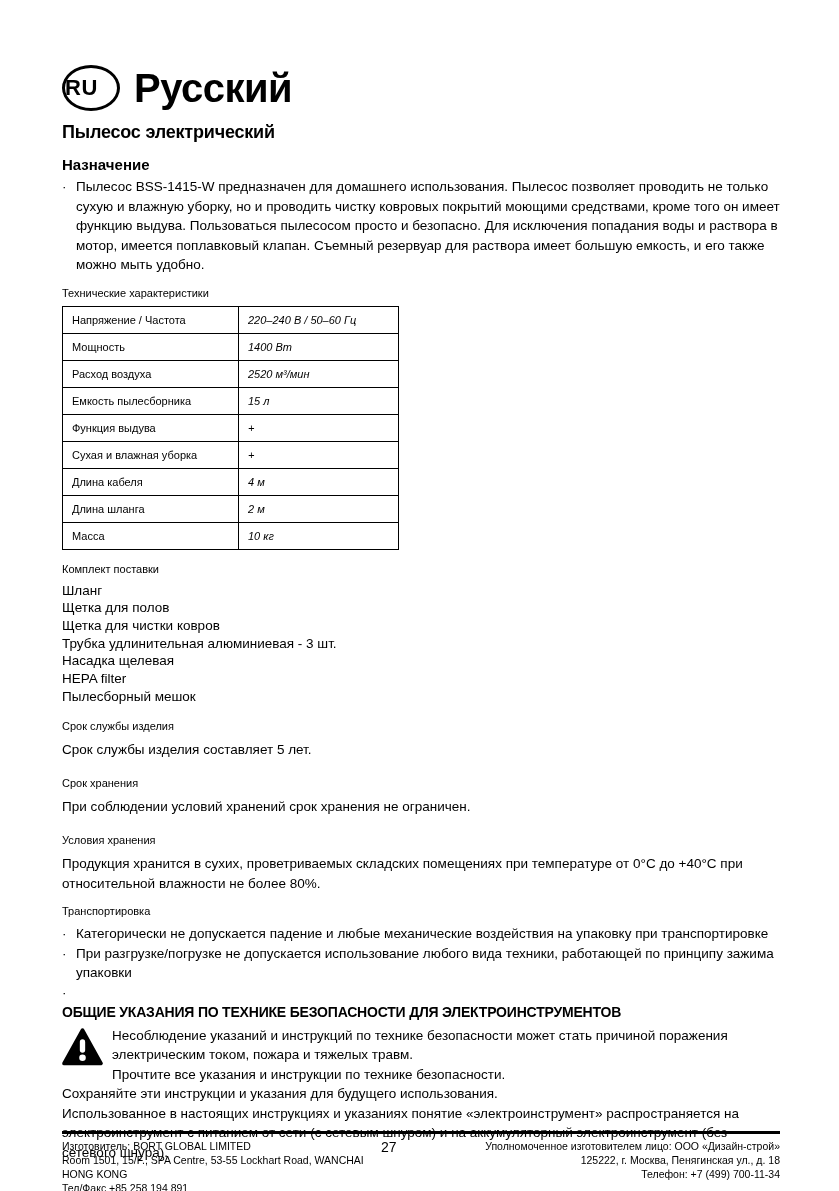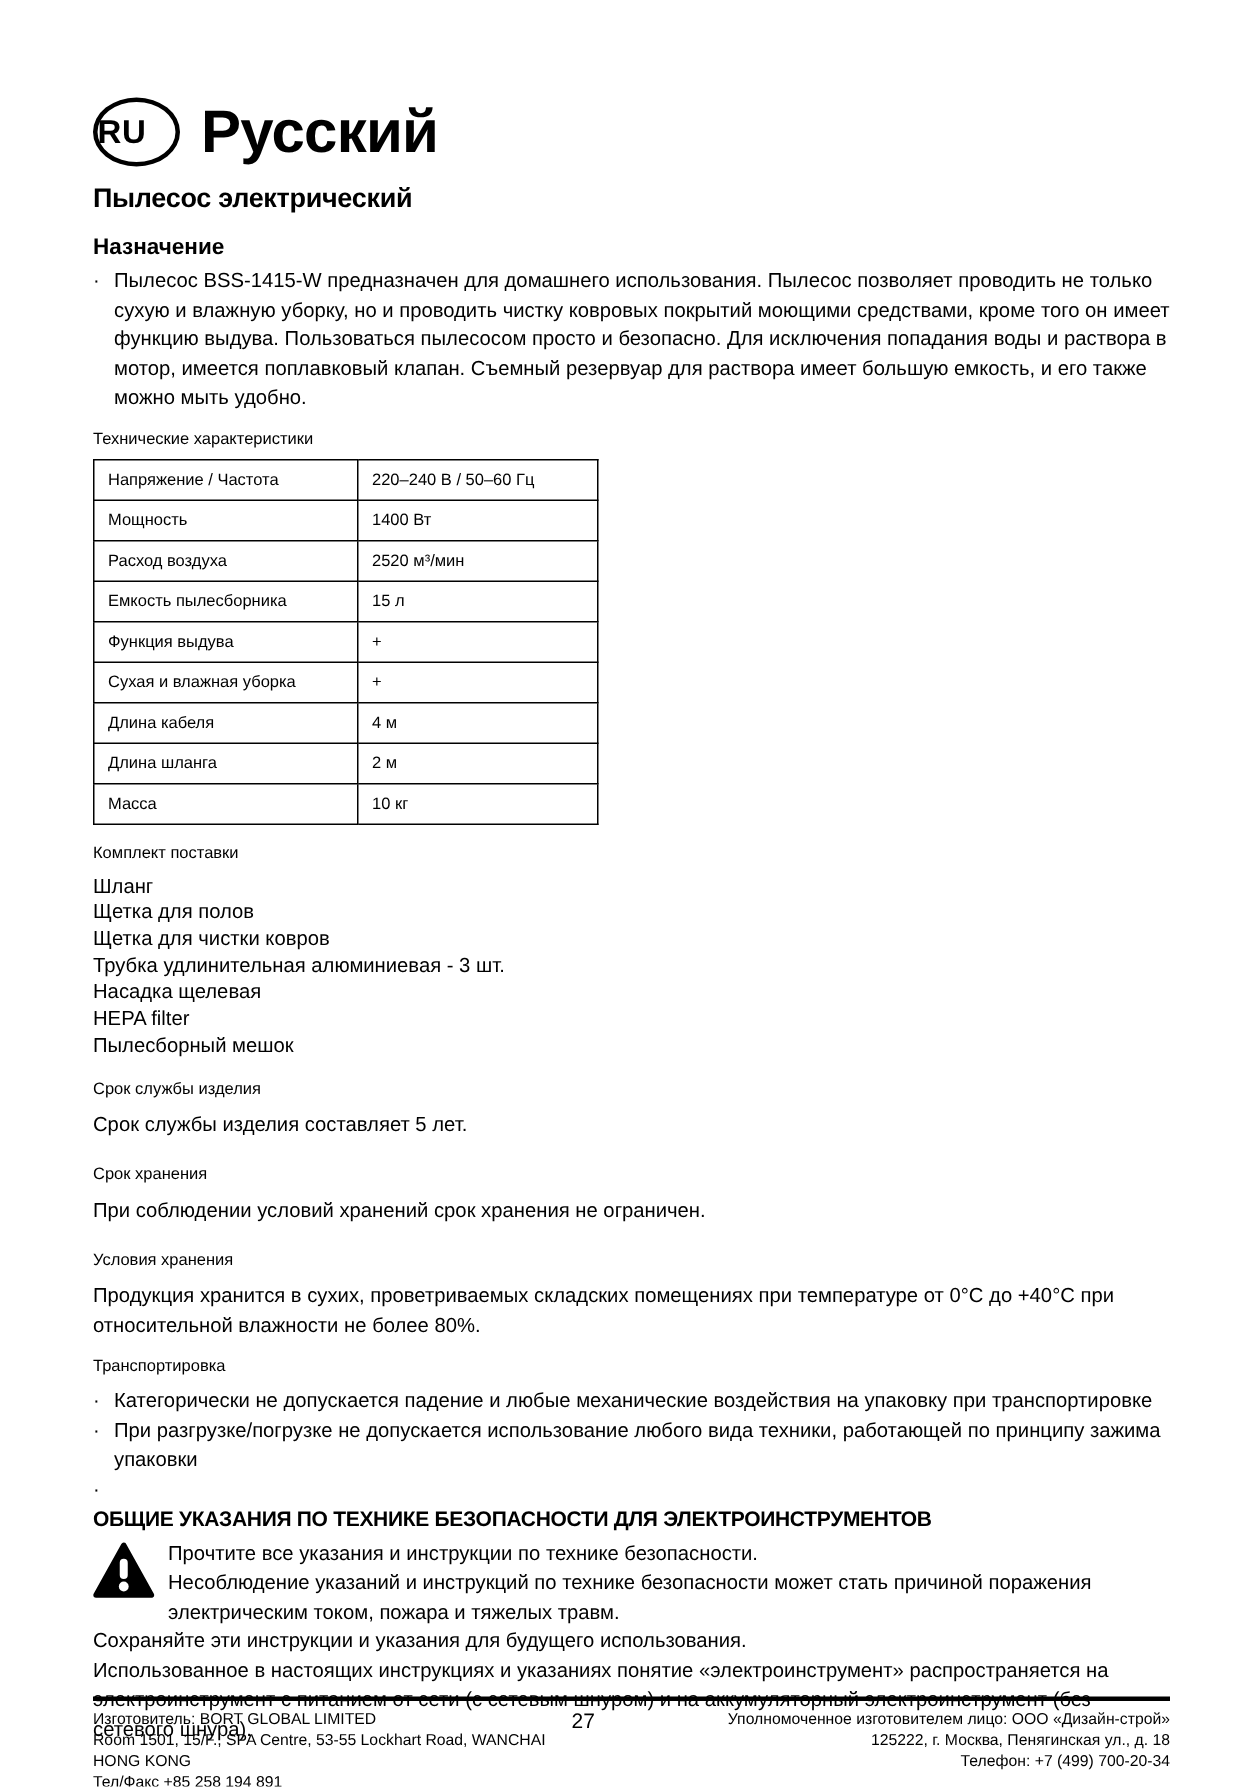--- a/index.html
+++ b/index.html
@@ -34,21 +34,21 @@
 
   .purpose-para { margin-top:3px; }
 
   
   .specs-table { border-collapse:collapse; margin-top:3px; }
   .specs-table td {
     border:1.5px solid #000; height:27px; vertical-align:middle;
     font-size:11px; padding:0 8px 0 9px;
   }
   .specs-table td.c1 { width:176px; }
-  .specs-table td.c2 { width:160px; }
+  .specs-table td.c2 { width:160px;font-style:italic; }
 
   
   .pkg-list { margin-top:3px; }
   .pkg-list div { font-size:13.5px; line-height:17.7px; }
 
   .sub-sec { margin-top:14px; }
   .sub-sec .body-t { margin-top:4px; }
   .mt-12 { margin-top:12px !important; }
   .mt-8  { margin-top:8px  !important; }
   .mt-9  { margin-top:9px  !important; }
@@ -180,33 +180,33 @@
     </div>
   </div>
 
   <div class="safety-h">ОБЩИЕ УКАЗАНИЯ ПО ТЕХНИКЕ БЕЗОПАСНОСТИ ДЛЯ ЭЛЕКТРОИНСТРУМЕНТОВ</div>
   <div class="safety-body">
     <svg class="warn-icon" viewBox="0 0 100 92" aria-hidden="true">
       <path d="M50 5 L95 86 H5 Z" fill="#000" stroke="#000" stroke-width="9" stroke-linejoin="round"></path>
       <rect x="43.5" y="27" width="13" height="33" rx="6.5" fill="#fff"></rect>
       <circle cx="50" cy="72" r="8" fill="#fff"></circle>
     </svg>
+    <p>Несоблюдение указаний и инструкций по технике безопасности может стать причиной поражения электрическим током, пожара и тяжелых травм.</p>
     <p>Прочтите все указания и инструкции по технике безопасности.</p>
-    <p>Несоблюдение указаний и инструкций по технике безопасности может стать причиной поражения электрическим током, пожара и тяжелых травм.</p>
     <p>Сохраняйте эти инструкции и указания для будущего использования.</p>
     <p>Использованное в настоящих инструкциях и указаниях понятие «электроинструмент» распространяется на электроинструмент с питанием от сети (с сетевым шнуром) и на аккумуляторный электроинструмент (без сетевого шнура).</p>
   </div>
 
 </div>
 
 <div class="footer">
   <div class="footer-col footer-left">
     <div>Изготовитель: BORT GLOBAL LIMITED</div>
     <div>Room 1501, 15/F., SPA Centre, 53-55 Lockhart Road, WANCHAI HONG KONG</div>
     <div>Тел/Факс +85 258 194 891</div>
   </div>
   <div class="footer-col footer-center">27</div>
   <div class="footer-col footer-right">
     <div>Уполномоченное изготовителем лицо: ООО «Дизайн-строй»</div>
     <div>125222, г. Москва, Пенягинская ул., д. 18</div>
-    <div>Телефон: +7 (499) 700-20-34</div>
+    <div>Телефон: +7 (499) 700-11-34</div>
   </div>
 </div>
 
 </body></html>

